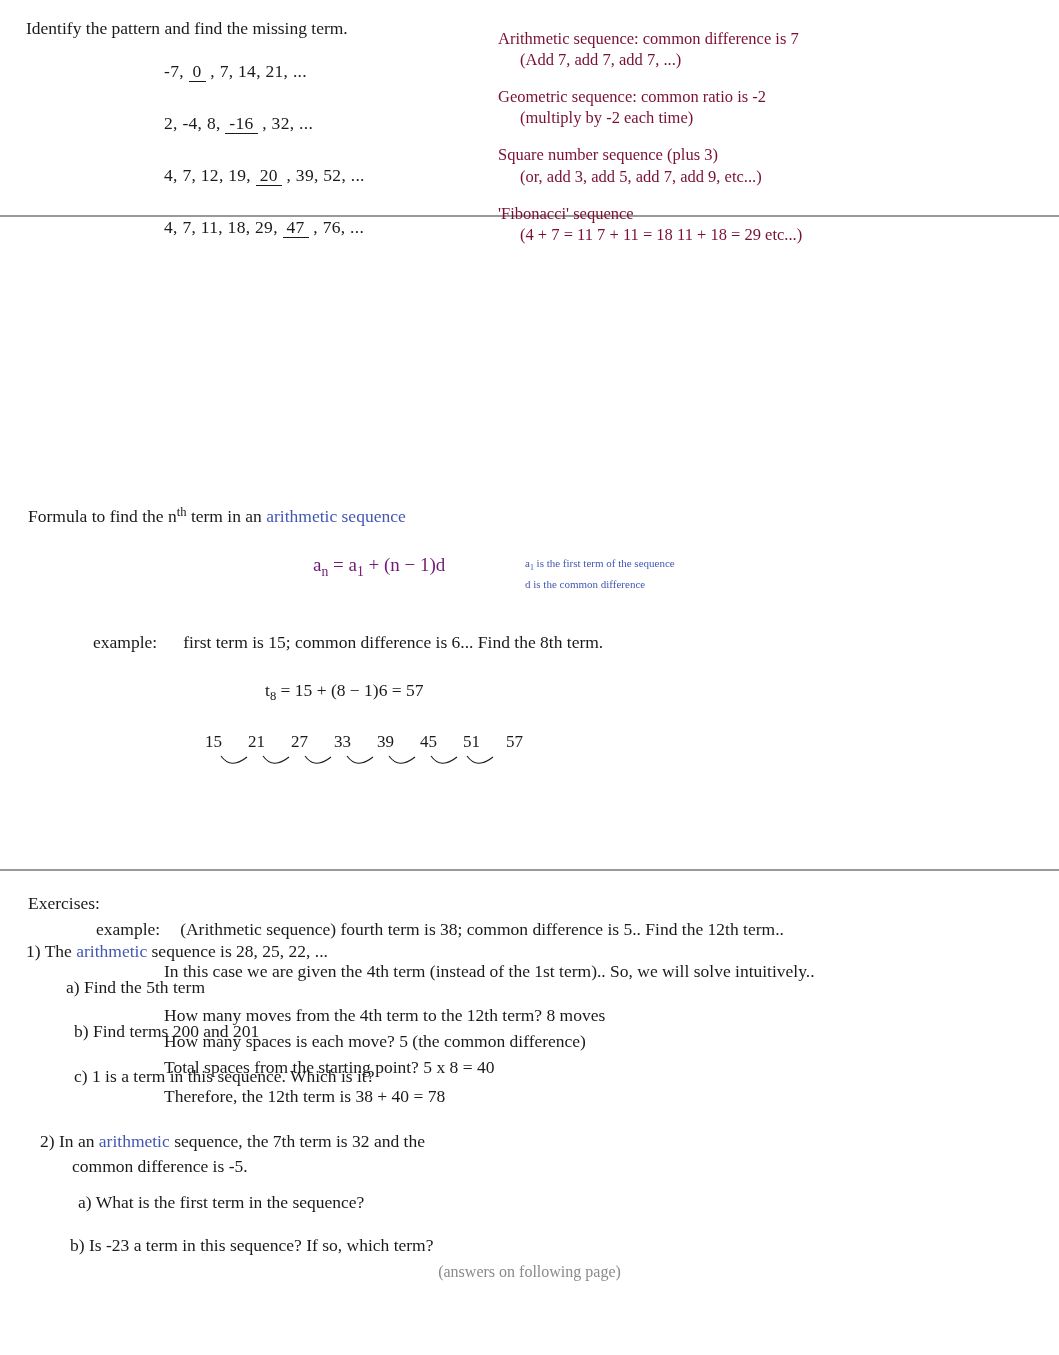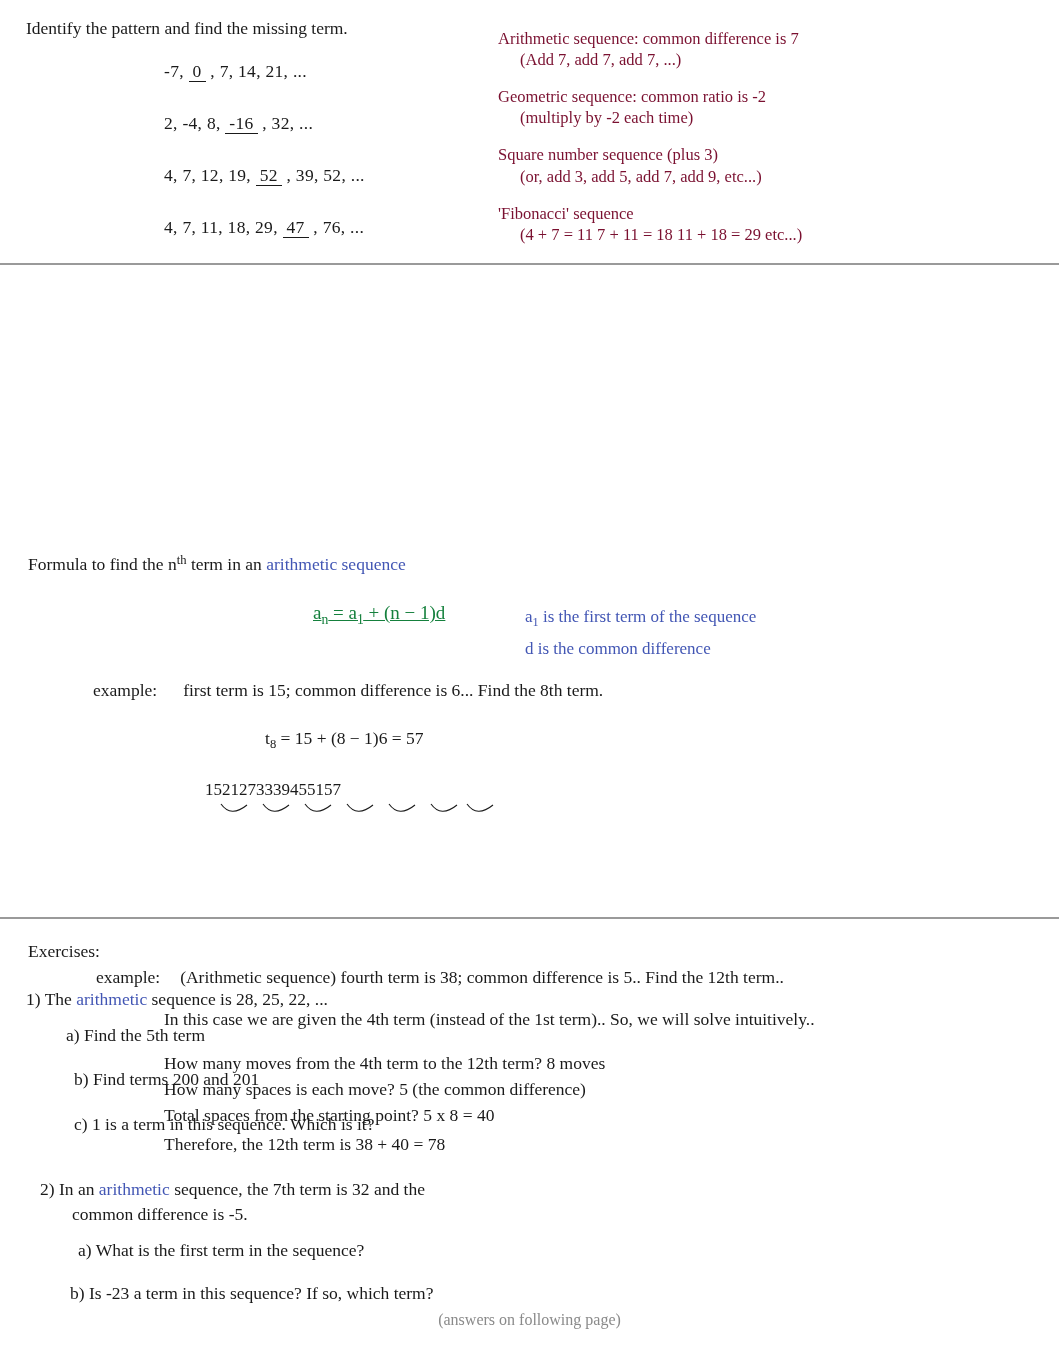--- a/index.html
+++ b/index.html
@@ -35,21 +35,21 @@
   .blue   { color: #4256b4; }
   .sub { font-size: 0.72em; vertical-align: -0.35em; }
   .sup { font-size: 0.72em; vertical-align: 0.45em; }
   .blank {
     border-bottom: 1px solid #1a1a1a;
     padding: 0 4px;
   }
 
   
   #section-patterns {
-    height: 263px;
+    height: 215px;
     padding: 16px 0 0 0;
     text-decoration: underline;
   }
   .s1-left {
     position: absolute;
     left: 26px;
     top: 18px;
     width: 450px;
     font-size: 17.5px;
   }
@@ -77,29 +77,28 @@
   .f-line1 {
     position: absolute;
     left: 28px;
     top: 288px;
   }
   .f-formula {
     position: absolute;
     left: 313px;
     top: 337px;
     font-size: 19px;
-    color: #15803d;
-    text-decoration: underline;
+    color: #701a75;
   }
   .f-legend {
     position: absolute;
     left: 525px;
     top: 337px;
     color: #4256b4;
-    font-size: 17px;
+    font-size: 11px;
     line-height: 1.75;
   }
   .f-example1 {
     position: absolute;
     left: 93px;
     top: 415px;
   }
   .f-example1 .lbl { margin-right: 26px; }
   .f-t8 {
     position: absolute;
@@ -107,21 +106,21 @@
     top: 463px;
   }
   .f-numline {
     position: absolute;
     left: 205px;
     top: 515px;
     width: 330px;
   }
   .f-numline .nums {
     display: flex;
-    justify-content: flex-start;
+    justify-content: space-between;
     width: 318px;
     font-size: 17px;
   }
   .f-numline svg { display: block; margin-top: 2px; }
   .f-right {
     position: absolute;
     left: 600px;
     top: 502px;
     color: #2a3f9d;
     font-size: 17px;
@@ -177,21 +176,21 @@
       </div>
 
       <div class="s1-seq">
         <span>2, -4, 8,</span>
         <span class="blank">-16</span>
         <span>, 32, ...</span>
       </div>
 
       <div class="s1-seq">
         <span>4, 7, 12, 19,</span>
-        <span class="blank">52</span>
+        <span class="blank">20</span>
         <span>, 39, 52, ...</span>
       </div>
 
       <div class="s1-seq">
         <span>4, 7, 11, 18, 29,</span>
         <span class="blank">47</span>
         <span>, 76, ...</span>
       </div>
     </div>
 

